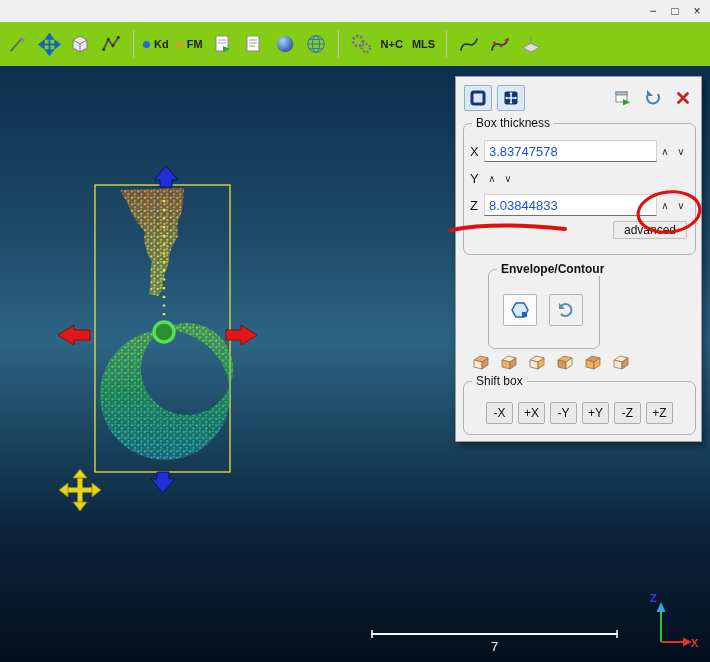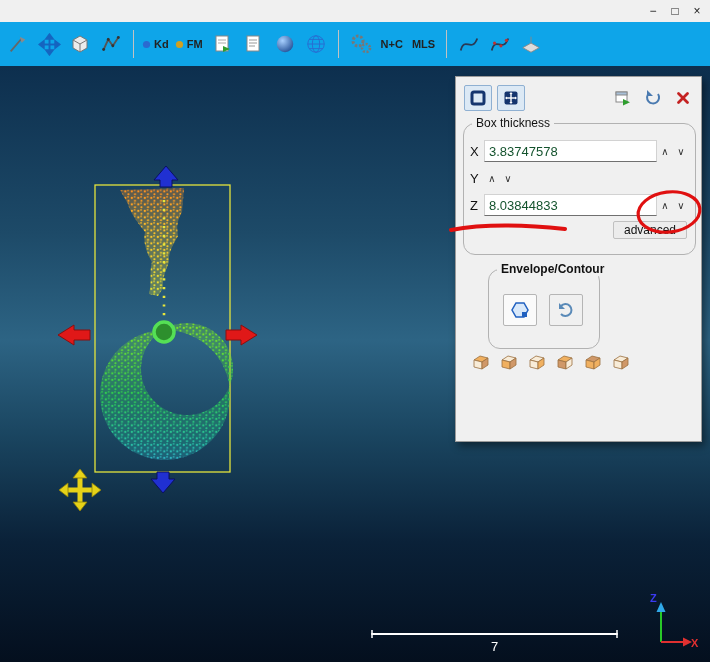--- a/index.html
+++ b/index.html
@@ -5,47 +5,47 @@
   html,body{margin:0;padding:0;}
   .app{position:relative;width:710px;height:662px;overflow:hidden;background:#f0f0f0;
        font-family:"Liberation Sans",sans-serif;outline:1px solid #9a9a9a;}
   
   .titlebar{position:absolute;top:0;left:0;right:0;height:22px;background:#f0f0f0;
             display:flex;align-items:center;justify-content:flex-end;}
   .win-controls{display:flex;align-items:center;gap:2px;padding-right:3px;}
   .win-btn{width:20px;height:17px;display:flex;align-items:center;justify-content:center;
            font-size:12px;color:#222;cursor:pointer;}
   
-  .toolbar{position:absolute;top:22px;left:0;right:0;height:44px;background:#0ea5e9;
+  .toolbar{position:absolute;top:22px;left:0;right:0;height:44px;background:#84cc16;
            display:flex;align-items:center;padding:0 4px;gap:3px;}
   .tb-btn{min-width:28px;height:32px;display:flex;align-items:center;justify-content:center;
           border-radius:3px;cursor:pointer;}
   .tb-badge{font-weight:bold;font-size:11px;color:#222;padding:0 3px;}
   .tb-sep{width:1px;height:28px;background:#c2c2c2;margin:0 5px;}
   
   .viewport{position:absolute;top:66px;left:0;width:710px;height:596px;
     background:linear-gradient(180deg,#0d2f4e 0%,#1d4a68 28%,#2d6484 46%,#1a4560 62%,#0a2138 80%,#040f1e 100%);}
   .viewport svg{display:block;}
   text{font-family:"Liberation Sans",sans-serif;}
   
   .panel{position:absolute;left:455px;top:76px;width:245px;height:364px;background:#f0f0f0;
          border:1px solid #9a9a9a;box-shadow:3px 4px 8px rgba(0,0,0,0.45);z-index:10;}
   .panel-header{position:absolute;top:8px;left:8px;right:8px;height:26px;display:flex;align-items:center;}
   .mode-btn{width:26px;height:24px;border:1px solid #8fb0d2;background:#dce9f5;border-radius:2px;
             display:flex;align-items:center;justify-content:center;margin-right:5px;cursor:pointer;}
   .hdr-icon{width:20px;height:20px;display:flex;align-items:center;justify-content:center;cursor:pointer;}
   .hdr-right{margin-left:auto;display:flex;align-items:center;gap:10px;}
-  .groupbox{position:absolute;border:1px solid #b2b2b2;border-radius:12px;}
+  .groupbox{position:absolute;border:1px solid #b2b2b2;border-radius:7px;}
   .legend{position:absolute;top:-8px;left:8px;background:#f0f0f0;padding:0 4px;font-size:12px;color:#111;white-space:nowrap;}
   
   .spin-area{position:absolute;top:12px;left:0;right:0;}
   .spin-row{display:flex;align-items:center;height:24px;margin:3px 6px;}
   .axis-label{width:14px;font-size:13px;color:#111;}
   .spin-field{flex:1;height:20px;background:#fff;border:1px solid #d2d2d2;border-bottom:1.5px solid #707070;
-              font-size:13px;color:#14532d;padding:0 4px;font-family:"Liberation Sans",sans-serif;min-width:0;}
+              font-size:13px;color:#1d4ed8;padding:0 4px;font-family:"Liberation Sans",sans-serif;min-width:0;}
   .spin-btn{width:16px;height:20px;background:transparent;border:none;font-size:10px;color:#333;
             padding:0;cursor:pointer;display:flex;align-items:center;justify-content:center;}
   .advanced-row{display:flex;justify-content:flex-end;margin:4px 8px 0 0;}
   .advanced-btn{height:18px;padding:0 10px;font-size:12px;color:#111;background:#ececec;
                 border:1px solid #c0c0c0;border-radius:2px;cursor:pointer;}
   .icon-btn{background:#fafafa;border:1px solid #b5b5b5;border-radius:2px;display:flex;
             align-items:center;justify-content:center;cursor:pointer;}
   .env-row{position:absolute;top:24px;left:14px;display:flex;gap:12px;}
   .slice-row{position:absolute;top:24px;left:4px;display:flex;gap:6px;}
   .preset-row{position:absolute;top:277px;left:16px;display:flex;gap:8px;}
@@ -382,20 +382,31 @@
             <polygon points="2,6 10,8 10,15 2,13" fill="#f0b060" stroke="#9a7040" stroke-width="0.8"></polygon>
             <polygon points="10,8 16,4 16,11 10,15" fill="#f0b060" stroke="#9a7040" stroke-width="0.8"></polygon>
           </svg></button>
       <button class="preset-btn"><svg width="20" height="18" viewBox="0 0 20 18">
             <polygon points="2,6 8,2 16,4 10,8" fill="#f8ecd8" stroke="#9a7040" stroke-width="0.8"></polygon>
             <polygon points="2,6 10,8 10,15 2,13" fill="#f8ecd8" stroke="#9a7040" stroke-width="0.8"></polygon>
             <polygon points="10,8 16,4 16,11 10,15" fill="#d09868" stroke="#9a7040" stroke-width="0.8"></polygon>
           </svg></button>
     </div>
 
+    <div class="groupbox" style="left:7px;top:304px;width:231px;height:52px;">
+      <div class="legend">Shift box</div>
+      <div class="shift-row">
+        <button class="shift-btn">-X</button>
+        <button class="shift-btn">+X</button>
+        <button class="shift-btn">-Y</button>
+        <button class="shift-btn">+Y</button>
+        <button class="shift-btn">-Z</button>
+        <button class="shift-btn">+Z</button>
+      </div>
+    </div>
   </div>
 
   <svg class="annotation" width="710" height="662" viewBox="0 0 710 662">
     <ellipse cx="669" cy="212" rx="31" ry="20" transform="rotate(-7 669 212)" fill="none" stroke="#e01010" stroke-width="3.2"></ellipse>
     <path d="M451,230 C483,224 527,225 565,229" fill="none" stroke="#e01010" stroke-width="4" stroke-linecap="round"></path>
   </svg>
 
 </div>
 
 </body></html>

